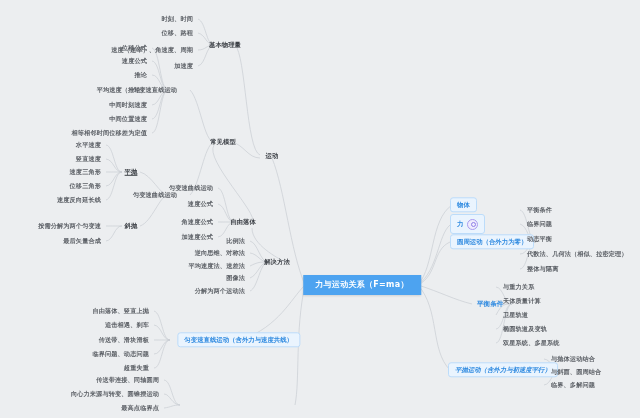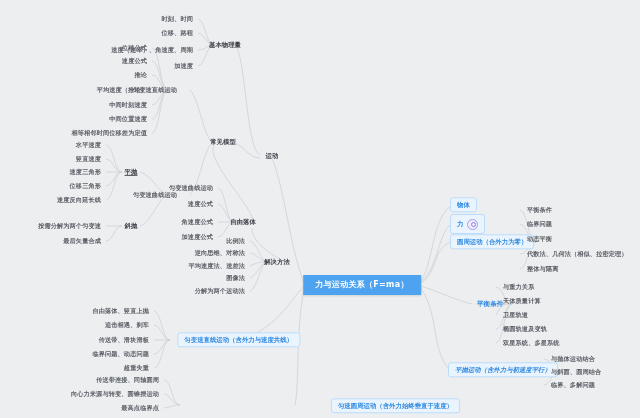--- a/index.html
+++ b/index.html
@@ -238,21 +238,20 @@
   <div class="node leaf" style="left:250px;top:278px;">图像法</div>
   <div class="node leaf" style="left:250px;top:291px;">分解为两个运动法</div>
 
   <div class="node hl right-anchor" style="left:300px;top:340px;">匀变速直线运动（含外力与速度共线）</div>
   <div class="node leaf" style="left:154px;top:311px;">自由落体、竖直上抛</div>
   <div class="node leaf" style="left:154px;top:325px;">追击相遇、刹车</div>
   <div class="node leaf" style="left:154px;top:340px;">传送带、滑块滑板</div>
   <div class="node leaf" style="left:154px;top:354px;">临界问题、动态问题</div>
   <div class="node leaf" style="left:154px;top:368px;">超重失重</div>
 
-  <div class="node hl right-anchor" style="left:460px;top:406px;">匀速圆周运动（含外力始终垂直于速度）</div>
   <div class="node leaf" style="left:164px;top:380px;">传送带连接、同轴圆周</div>
   <div class="node leaf" style="left:164px;top:394px;">向心力来源与转变、圆锥摆运动</div>
   <div class="node leaf" style="left:164px;top:408px;">最高点临界点</div>
 
   <div class="node hl left-anchor" style="left:450px;top:205px;">物体</div>
 
   <div class="node hl left-anchor" style="left:450px;top:224px;"><span>力</span><span class="badge"></span></div>
 
   <div class="node hl left-anchor" style="left:450px;top:242px;">圆周运动（合外力为零）</div>
 

